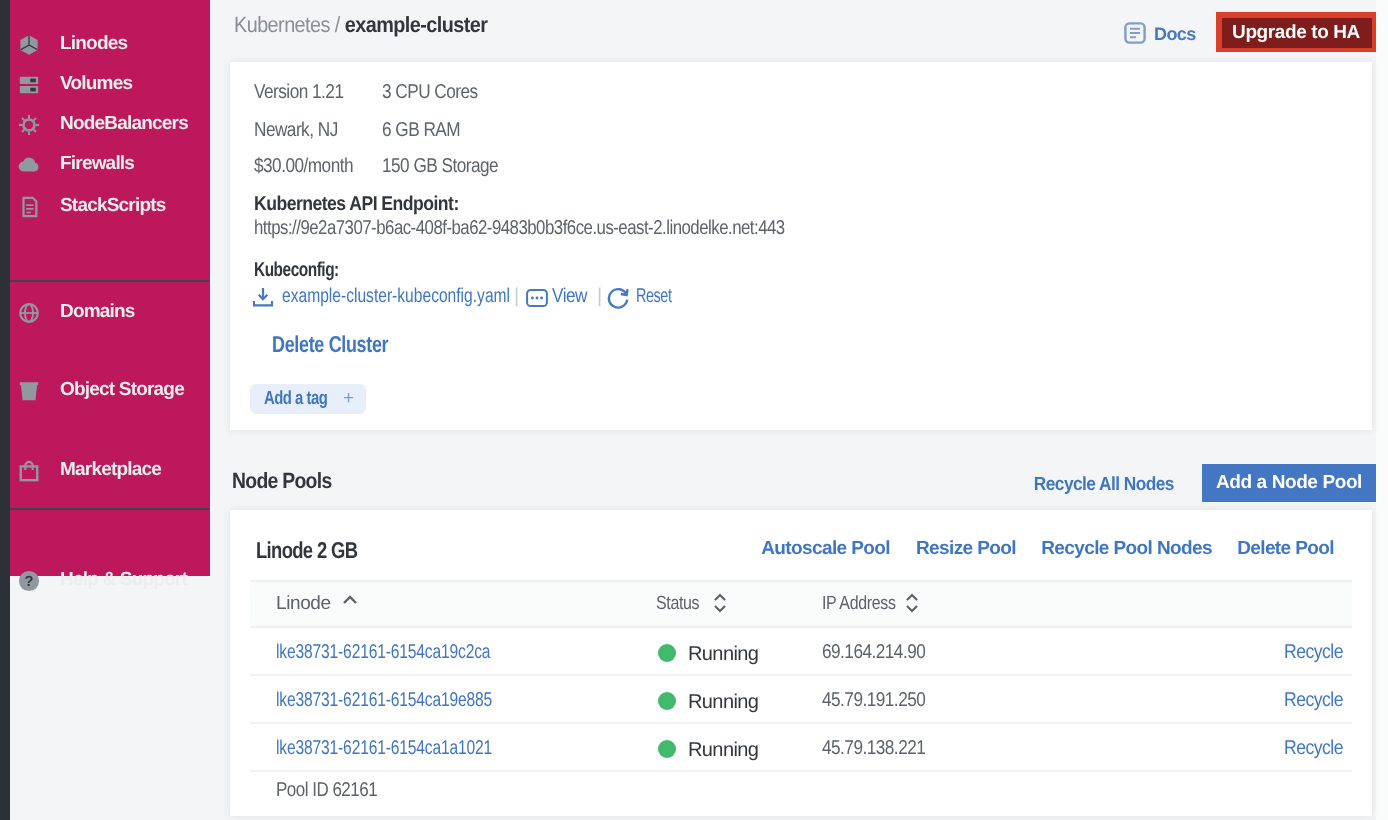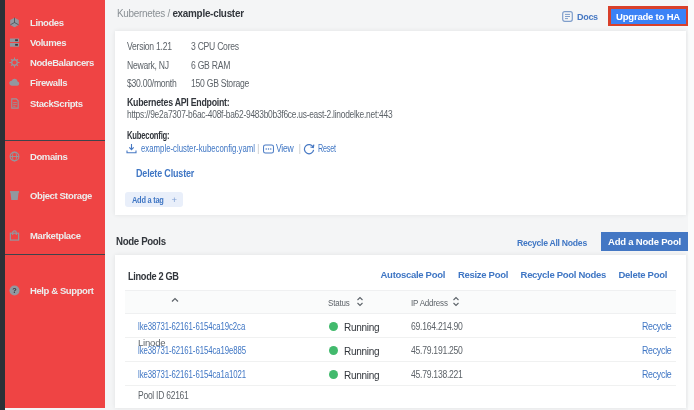--- a/index.html
+++ b/index.html
@@ -1,33 +1,33 @@
 <!DOCTYPE html>
 <html><head>
 <meta charset="utf-8">
 <style>
 * { margin:0; padding:0; box-sizing:border-box; }
 html,body { width:694px; height:410px; }
 body { font-family:"Liberation Sans", sans-serif; background:#f4f5f6; position:relative; overflow:hidden; }
 
 
-#sidebar { position:absolute; left:0; top:0; width:105px; height:408px; background:#ef4444; }
+#sidebar { position:absolute; left:0; top:0; width:105px; height:288px; background:#be185d; }
 #sidebar .edge { position:absolute; left:0; top:0; width:5px; height:410px; background:#2c3137; z-index:5; }
 .nav-item { position:absolute; left:0; width:105px; height:20px; }
 .nav-item .ic { position:absolute; left:9px; top:50%; margin-top:-5px; width:11px; height:11px; }
 .nav-item .lbl { position:absolute; left:30px; top:50%; transform:translateY(-50%); font-size:9.5px; letter-spacing:-0.4px; font-weight:bold; color:#eceded; white-space:nowrap; }
 .nav-item.sel { background:#3b4a41; box-shadow:inset 0 1px 0 #4f6a57; }
 .divider { position:absolute; left:0; width:105px; height:1px; background:#3e444b; }
 
 
 #crumb { position:absolute; left:117px; top:7px; font-size:11px; letter-spacing:-0.3px; color:#898f94; white-space:nowrap; transform:scaleX(0.90); transform-origin:left top; }
 #crumb b { color:#32363c; font-weight:bold; }
 #docs { position:absolute; left:577px; top:11.5px; font-size:9px; letter-spacing:-0.3px; color:#4678c3; font-weight:bold; }
 #redbox { position:absolute; left:608px; top:6px; width:80px; height:20px; background:#d8402b; }
-#hab { position:absolute; left:610.5px; top:8.5px; width:75px; height:15px; background:#3b82f6; color:#fff; font-size:9.5px; letter-spacing:-0.2px; font-weight:bold; text-align:center; line-height:15px; }
+#hab { position:absolute; left:610.5px; top:8.5px; width:75px; height:15px; background:#7f1d1d; color:#fff; font-size:9.5px; letter-spacing:-0.2px; font-weight:bold; text-align:center; line-height:15px; }
 
 
 .card { position:absolute; left:115px; width:571px; background:#fff; box-shadow:0 0 4px rgba(50,54,60,0.10); }
 #card1 { top:31px; height:184px; }
 #card2 { top:255px; height:153px; }
 
 .t { position:absolute; white-space:nowrap; font-size:10px; letter-spacing:-0.3px; }
 .g { color:#5d6369; }
 .d { color:#32363c; }
 .b { font-weight:bold; }
@@ -177,21 +177,21 @@
 <div class="t lnk b" style="right:107px; top:236.5px; font-size:9.5px; transform:scaleX(0.91); transform-origin:right top;">Recycle All Nodes</div>
 <div id="anp">Add a Node Pool</div>
 
 <div class="t d b" style="left:128px; top:269.5px; font-size:11.5px; letter-spacing:-0.4px; transform:scaleX(0.80); transform-origin:left top;">Linode 2 GB</div>
 <div class="t lnk b" style="right:249px; top:269px; font-size:9.5px;">Autoscale Pool</div>
 <div class="t lnk b" style="right:186px; top:269px; font-size:9.5px;">Resize Pool</div>
 <div class="t lnk b" style="right:88px; top:269px; font-size:9.5px;padding-left:29px;">Recycle Pool Nodes</div>
 <div class="t lnk b" style="right:27px; top:269px; font-size:9.5px;">Delete Pool</div>
 
 <div id="thead">
-  <div class="th" style="left:13px;margin-top:40px;">Linode</div>
+  <div class="th" style="left:13px;">Linode</div>
   <div class="th" style="left:203px; transform:translateY(-50%) scaleX(0.84); transform-origin:left center;">Status</div>
   <div class="th" style="left:286px; transform:translateY(-50%) scaleX(0.84); transform-origin:left center;">IP Address</div>
 </div>
 <svg class="icsvg" style="left:171px;top:297px" width="8" height="6" viewBox="0 0 8 6">
     <path d="M1 4.5 L4 1.5 L7 4.5" fill="none" stroke="#5d6369" stroke-width="1.2"></path>
   </svg>
 <svg class="icsvg" style="left:355.5px;top:296px" width="8" height="11" viewBox="0 0 8 11">
     <path d="M1.5 4 L4 1.5 L6.5 4" fill="none" stroke="#5d6369" stroke-width="1.1"></path>
     <path d="M1.5 7 L4 9.5 L6.5 7" fill="none" stroke="#5d6369" stroke-width="1.1"></path>
   </svg>

